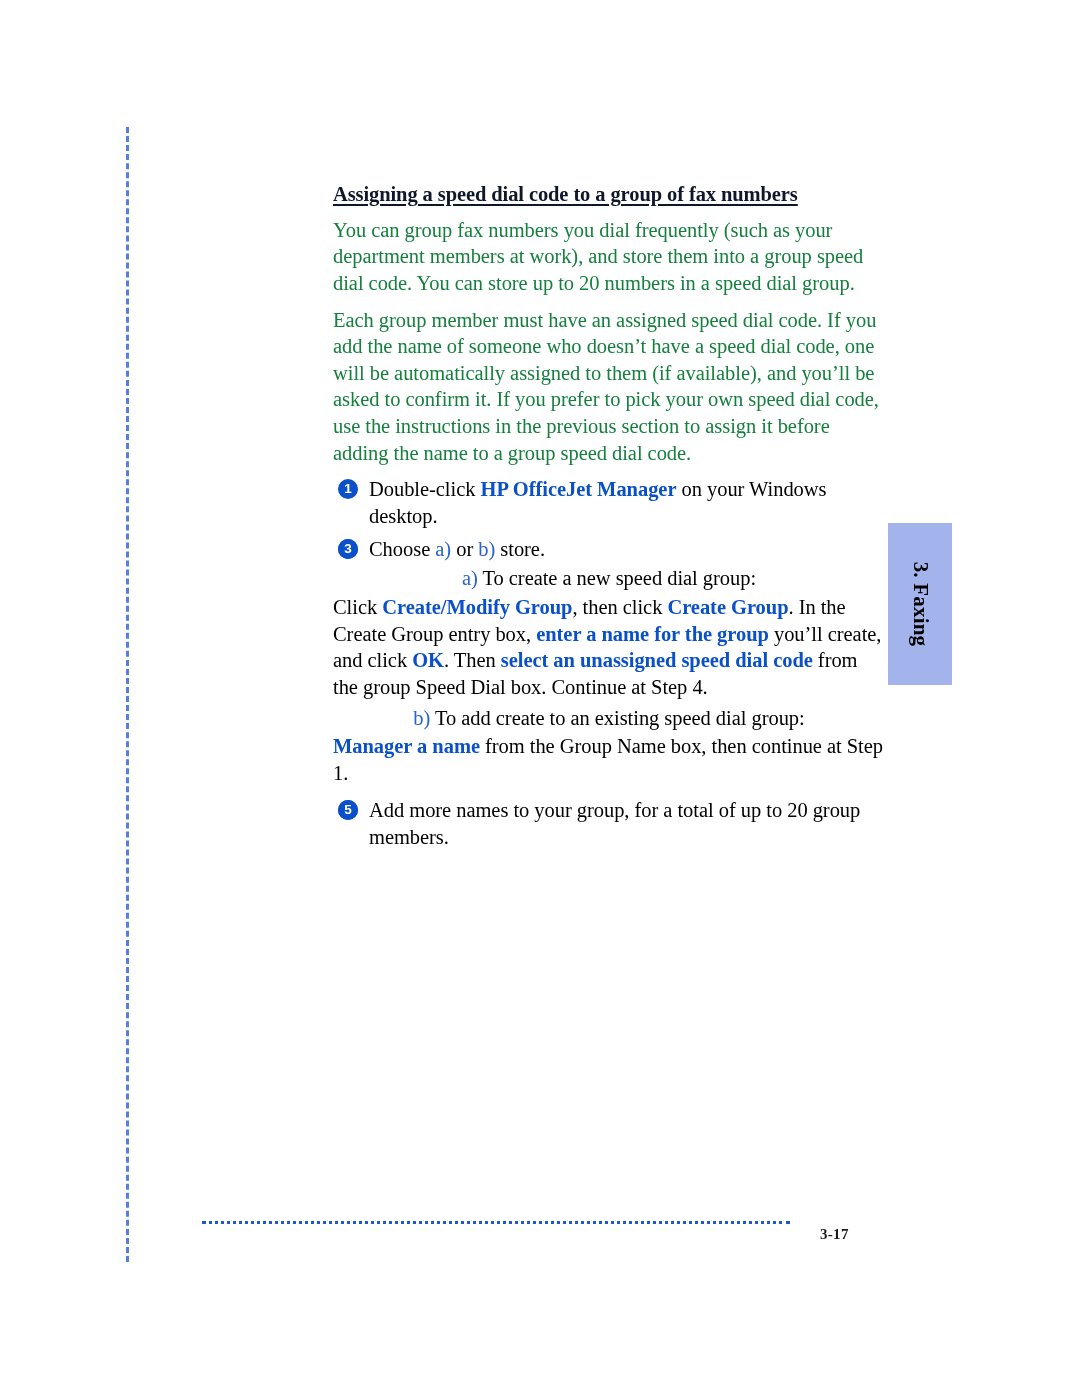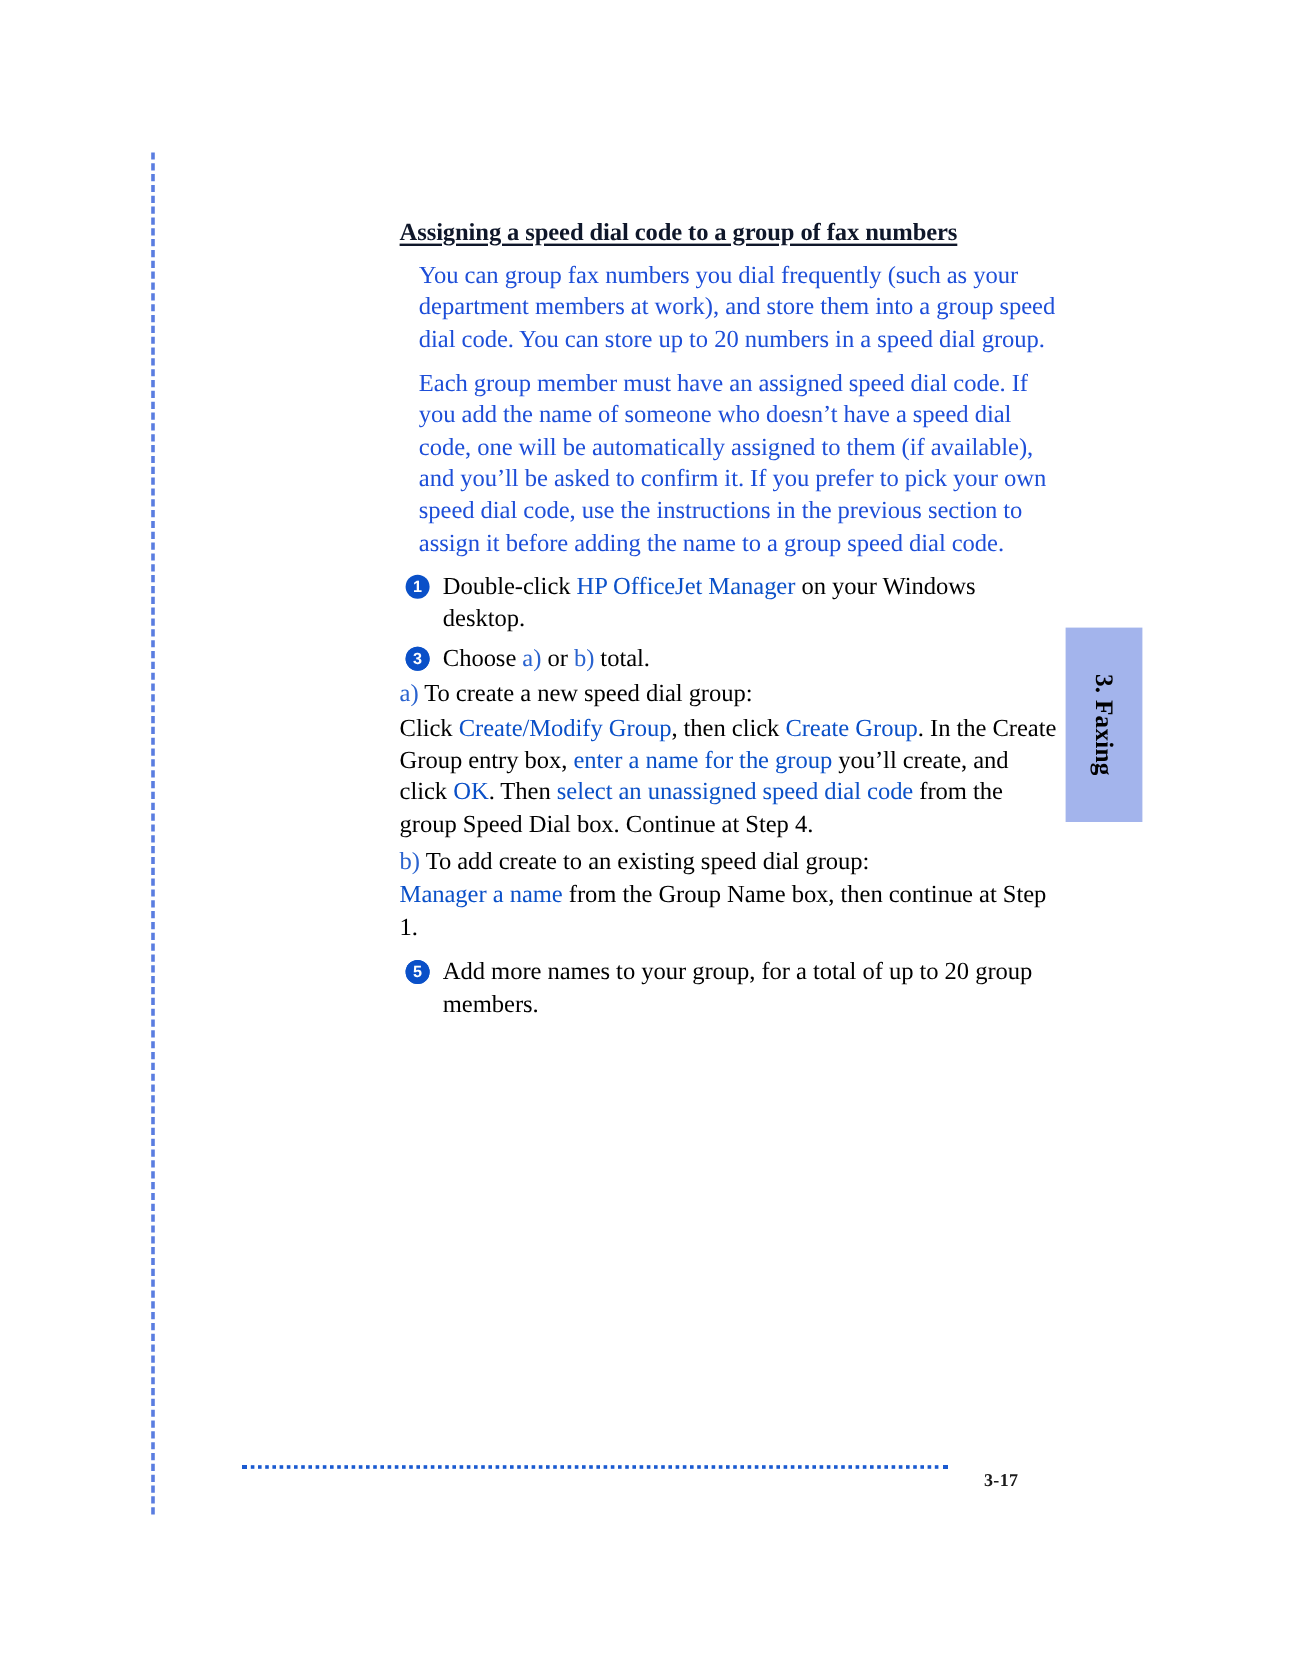--- a/index.html
+++ b/index.html
@@ -85,25 +85,25 @@
     font-size: 20.5px;
     font-weight: 700;
     line-height: 1.25;
     letter-spacing: -0.1px;
     text-decoration: underline;
     text-underline-offset: 3px;
     color: #0f172a;
   }
 
   p.body-para {
-    margin: 0 0 10px 16px;
-    font-size: 20.5px;
-    line-height: 1.30;
-    letter-spacing: -0.05px;
-    color: #1d4ed8;
+    margin: 0 0 10px 0;
+    font-size: 20.5px;
+    line-height: 1.30;
+    letter-spacing: -0.05px;
+    color: #15803d;
   }
 
   
   ol.steps {
     list-style: none;
     margin: 0;
     padding: 0;
   }
   li.step {
     position: relative;
@@ -131,32 +131,33 @@
     line-height: 20px;
     text-align: center;
   }
 
   
   .substep-lead {
     margin: 3px 0 2px 0;
     font-size: 20.5px;
     line-height: 1.30;
     letter-spacing: -0.05px;
+    text-align: center;
   }
   .substep-body {
     margin: 0 0 4px 0;
     font-size: 20.5px;
     line-height: 1.30;
     letter-spacing: -0.05px;
   }
 
   
   .ui {               
     color: #0a50c8;
-    font-weight: 400;
+    font-weight: 700;
   }
   .lettermark {       
     color: #2a63cf;
   }
 </style>
 </head>
 <body>
 
 <div id="page">
 
@@ -177,21 +178,21 @@
     <ol class="steps">
       <li class="step">
         <span class="step-badge">1</span>
         <span class="step-text"><span>Double-click </span><span class="ui">HP OfficeJet Manager</span><span> on your Windows desktop.</span></span>
       </li>
       <li class="step">
         <span class="step-badge">2</span>
       </li>
       <li class="step tight">
         <span class="step-badge">3</span>
-        <span class="step-text"><span>Choose </span><span class="lettermark">a)</span><span> or </span><span class="lettermark">b)</span><span> total.</span></span>
+        <span class="step-text"><span>Choose </span><span class="lettermark">a)</span><span> or </span><span class="lettermark">b)</span><span> store.</span></span>
       </li>
     </ol>
 
     <div class="substep">
       <p class="substep-lead">
         <span class="lettermark">a)</span><span> To create a new speed dial group:</span>
       </p>
       <p class="substep-body"><span>Click </span><span class="ui">Create/Modify Group</span><span>, then click </span><span class="ui">Create Group</span><span>. In the Create Group entry box, </span><span class="ui">enter a name for the group</span><span> you’ll create, and click </span><span class="ui">OK</span><span>. Then </span><span class="ui">select an unassigned speed dial code</span><span> from the group Speed Dial box. Continue at Step 4.</span></p>
     </div>
 

